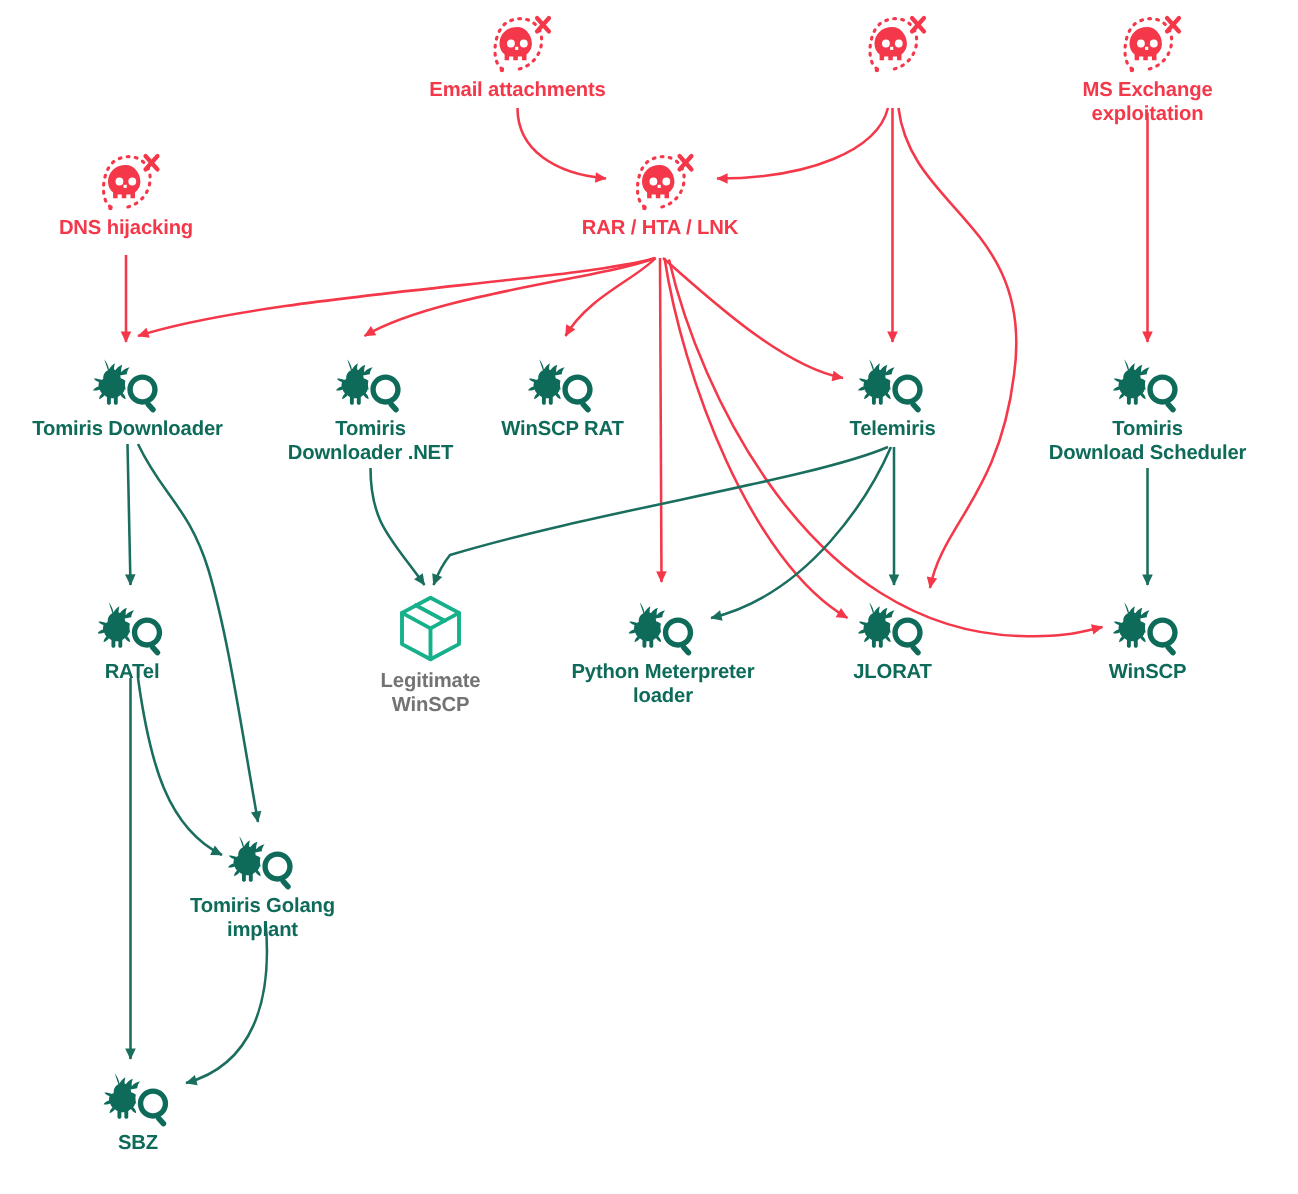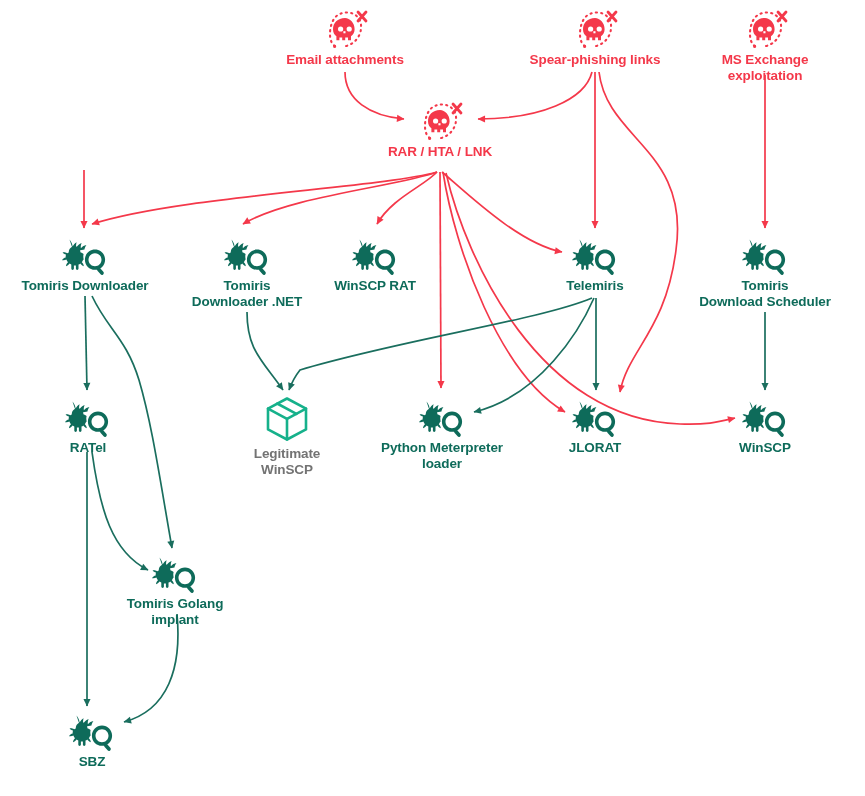--- a/index.html
+++ b/index.html
@@ -96,21 +96,20 @@
       <g fill="#ffffff">
         <circle cx="18.6" cy="21" r="2.6"></circle>
           <circle cx="27.2" cy="21" r="2.6"></circle>
         <rect x="21.4" y="23.2" width="2.1" height="2.1"></rect>
       </g>
       <g stroke="#F4384A" stroke-width="2.8" stroke-linecap="round">
         <line x1="36" y1="4" x2="44" y2="13"></line>
           <line x1="44" y1="4" x2="36" y2="13"></line>
       </g>
     </svg>
-    <span class="lbl">Spear-phishing links</span>
   </div>
 
   <div class="node red" style="left:765px;top:8px;width:150px;">
     <svg class="ico" width="46" height="44" viewBox="0 0 46 44">
       <g fill="none" stroke="#F4384A" stroke-width="2.1" stroke-linecap="round" stroke-dasharray="1.2 4.2">
         <path d="M13,38 C5,34 7,12 16,7 C26,1 38,6 39,17 C40,27 33,36 24,38"></path>
       </g>
       <circle cx="12.6" cy="38.6" r="1.5" fill="#F4384A"></circle>
       <path fill="#F4384A" d="M23,10 C15.6,10 11,15 11,21.2 C11,24.4 12.4,26.8 14.4,28.3 L14.4,32.2 L17.4,32.2 L17.4,29.6 L20.2,29.6 L20.2,32.2 L23.2,32.2 L23.2,29.6 L26,29.6 L26,32.2 L29,32.2 L29,28.3 C31,26.8 32.6,24.4 32.6,21.2 C32.6,15 28,10 23,10 Z"></path>
       <g fill="#ffffff">
@@ -120,20 +119,39 @@
       </g>
       <g stroke="#F4384A" stroke-width="2.8" stroke-linecap="round">
         <line x1="36" y1="4" x2="44" y2="13"></line>
           <line x1="44" y1="4" x2="36" y2="13"></line>
       </g>
     </svg>
     <span class="lbl" style="white-space:pre-line;">MS Exchange
 exploitation</span>
   </div>
 
+  <div class="node red" style="left:84px;top:100px;width:170px;">
+    <svg class="ico" width="46" height="44" viewBox="0 0 46 44">
+      <g fill="none" stroke="#F4384A" stroke-width="2.1" stroke-linecap="round" stroke-dasharray="1.2 4.2">
+        <path d="M13,38 C5,34 7,12 16,7 C26,1 38,6 39,17 C40,27 33,36 24,38"></path>
+      </g>
+      <circle cx="12.6" cy="38.6" r="1.5" fill="#F4384A"></circle>
+      <path fill="#F4384A" d="M23,10 C15.6,10 11,15 11,21.2 C11,24.4 12.4,26.8 14.4,28.3 L14.4,32.2 L17.4,32.2 L17.4,29.6 L20.2,29.6 L20.2,32.2 L23.2,32.2 L23.2,29.6 L26,29.6 L26,32.2 L29,32.2 L29,28.3 C31,26.8 32.6,24.4 32.6,21.2 C32.6,15 28,10 23,10 Z"></path>
+      <g fill="#ffffff">
+        <circle cx="18.6" cy="21" r="2.6"></circle>
+          <circle cx="27.2" cy="21" r="2.6"></circle>
+        <rect x="21.4" y="23.2" width="2.1" height="2.1"></rect>
+      </g>
+      <g stroke="#F4384A" stroke-width="2.8" stroke-linecap="round">
+        <line x1="36" y1="4" x2="44" y2="13"></line>
+          <line x1="44" y1="4" x2="36" y2="13"></line>
+      </g>
+    </svg>
+    <span class="lbl">DNS hijacking</span>
+  </div>
 
   <div class="node red" style="left:440px;top:100px;width:170px;">
     <svg class="ico" width="46" height="44" viewBox="0 0 46 44">
       <g fill="none" stroke="#F4384A" stroke-width="2.1" stroke-linecap="round" stroke-dasharray="1.2 4.2">
         <path d="M13,38 C5,34 7,12 16,7 C26,1 38,6 39,17 C40,27 33,36 24,38"></path>
       </g>
       <circle cx="12.6" cy="38.6" r="1.5" fill="#F4384A"></circle>
       <path fill="#F4384A" d="M23,10 C15.6,10 11,15 11,21.2 C11,24.4 12.4,26.8 14.4,28.3 L14.4,32.2 L17.4,32.2 L17.4,29.6 L20.2,29.6 L20.2,32.2 L23.2,32.2 L23.2,29.6 L26,29.6 L26,32.2 L29,32.2 L29,28.3 C31,26.8 32.6,24.4 32.6,21.2 C32.6,15 28,10 23,10 Z"></path>
       <g fill="#ffffff">
         <circle cx="18.6" cy="21" r="2.6"></circle>

